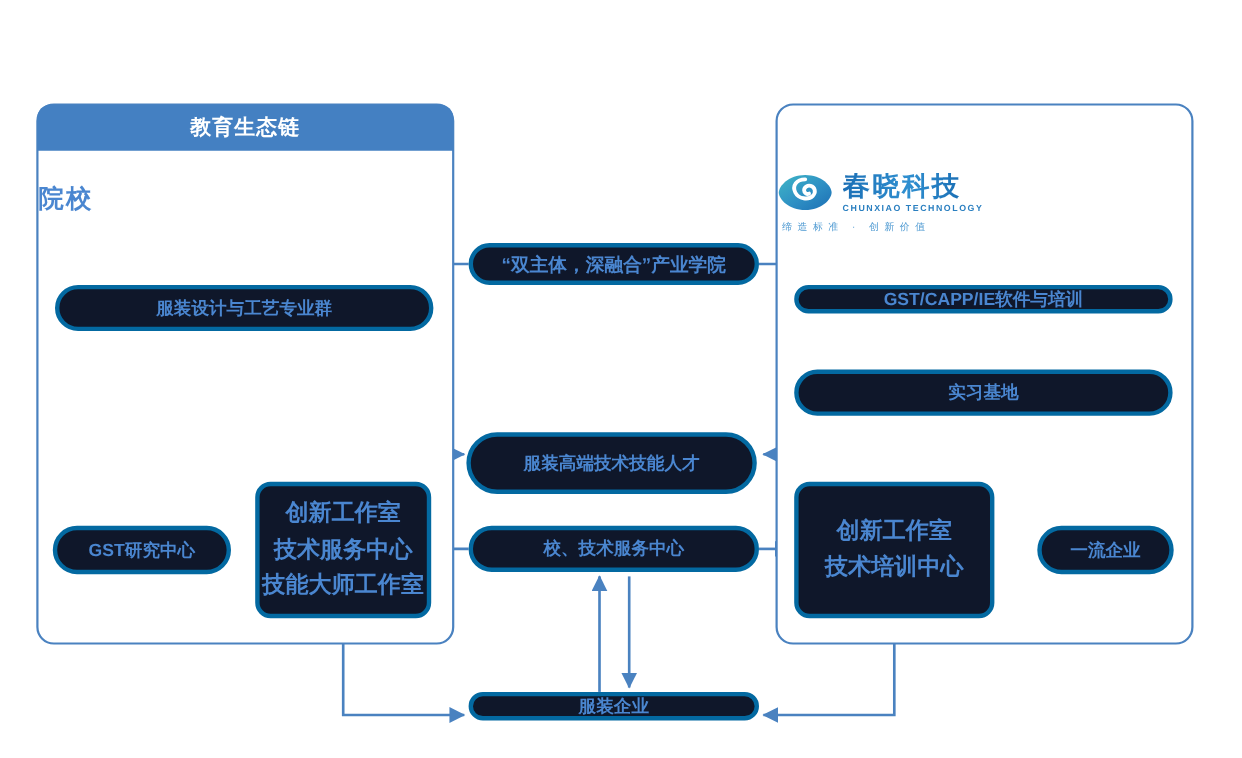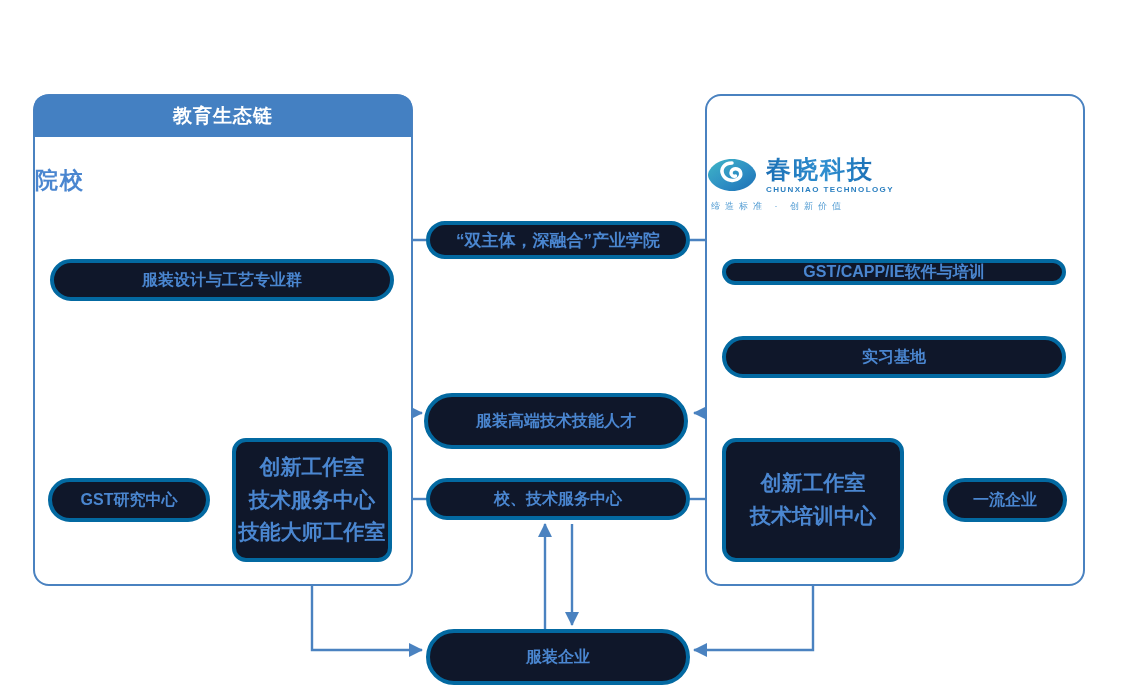--- a/index.html
+++ b/index.html
@@ -101,21 +101,21 @@
   
   #n-software   { left:722px; top:218px; width:344px; height:26px; }
   #n-base       { left:722px; top:295px; width:344px; height:42px; }
   #n-lab-right  { left:722px; top:397px; width:182px; height:124px; }
   #n-firstclass { left:943px; top:437px; width:124px; height:44px; }
 
   
   #n-college    { left:426px; top:180px; width:264px; height:38px; font-size:17px;}
   #n-talent     { left:424px; top:352px; width:264px; height:56px; }
   #n-faculty    { left:426px; top:437px; width:264px; height:42px; }
-  #n-apparel    { left:426px; top:588px; width:264px; height:56px; }
+  #n-apparel    { left:426px; top:588px; width:264px; height:26px; }
 
   
   #logo{
     position:absolute;
     left:0; right:0;
     top:60px;
     display:flex;
     flex-direction:column;
     align-items:flex-start;
     z-index:3;

